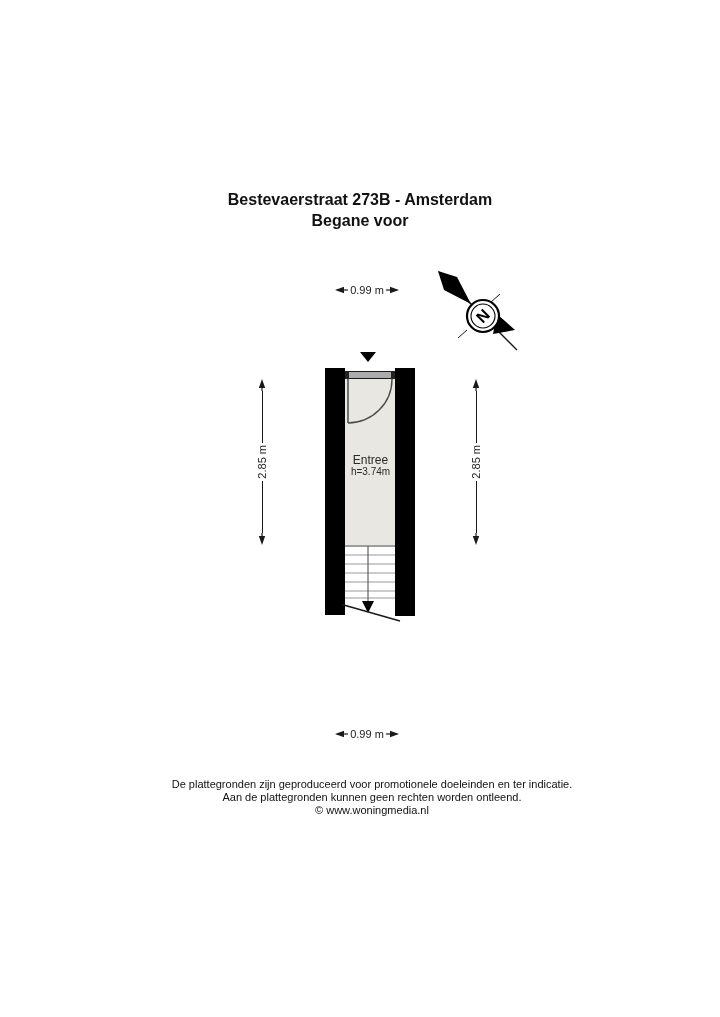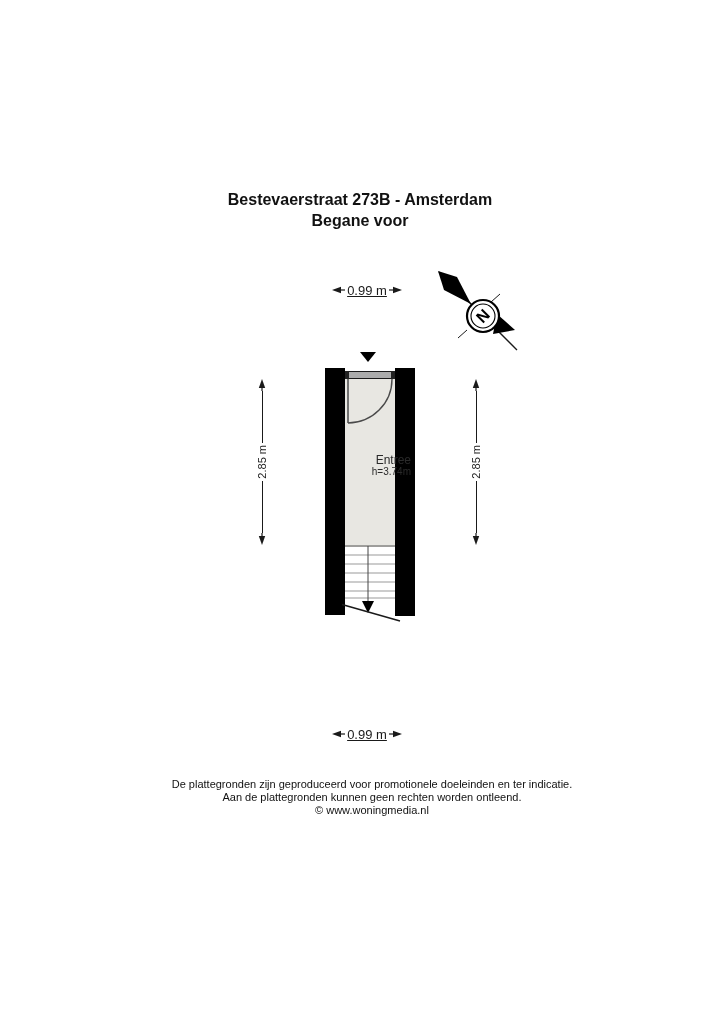--- a/index.html
+++ b/index.html
@@ -3,26 +3,26 @@
 <meta charset="utf-8">
 <style>
   html,body{margin:0;padding:0;background:#ffffff;}
   .canvas{
     position:relative;width:720px;height:1017px;background:#ffffff;
     font-family:"Liberation Sans",sans-serif;color:#1a1a1a;overflow:hidden;
   }
   .title-block{position:absolute;top:189px;left:10px;width:700px;text-align:center;
     font-weight:bold;font-size:16px;line-height:21px;color:#111;}
   .hdim{position:absolute;display:flex;align-items:center;justify-content:center;gap:2px;
-    font-size:13px;white-space:nowrap;text-decoration:underline;}
+    font-size:11px;white-space:nowrap;}
   .vdim{position:absolute;display:flex;flex-direction:column;align-items:center;
     font-size:11px;}
   .vdim .vline{width:1px;flex:1 1 auto;background:#1a1a1a;}
   .vtext{writing-mode:vertical-rl;transform:rotate(180deg);padding:2px 0;white-space:nowrap;}
-  .room-label{position:absolute;top:454px;left:310px;width:101px;text-align:right;color:#2a2a2a;}
+  .room-label{position:absolute;top:454px;left:320px;width:101px;text-align:center;color:#2a2a2a;}
   .room-label .rname{font-size:12px;line-height:12px;}
   .room-label .rheight{font-size:10px;line-height:11px;}
   .footer{position:absolute;top:778px;left:12px;width:720px;text-align:center;
     font-size:11px;line-height:13px;color:#111;}
   svg{display:block;}
   .abs{position:absolute;}
 </style>
 </head>
 <body>
 

